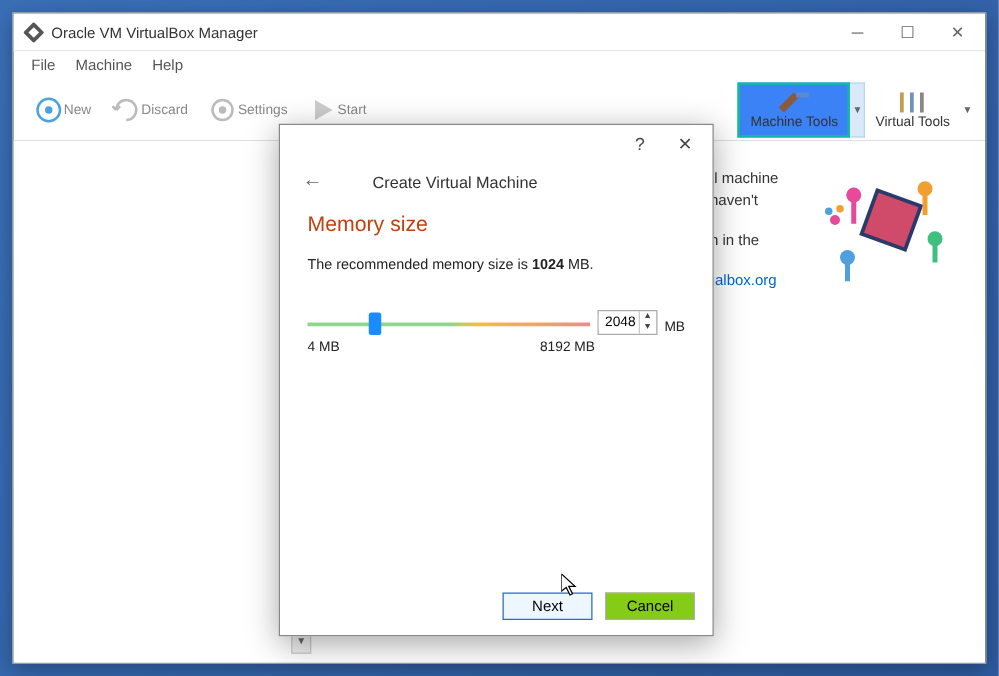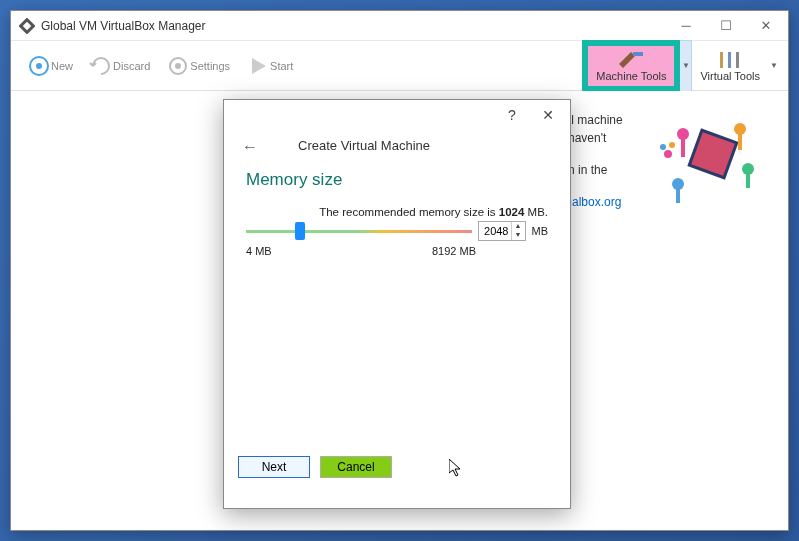--- a/index.html
+++ b/index.html
@@ -14,82 +14,87 @@
   .titlebar .win-btn { width: 40px; height: 28px; display: flex; align-items: center; justify-content: center; color: #666; font-size: 13px; cursor: default; }
   
   .menubar { height: 22px; display: flex; align-items: center; padding: 0 6px; font-size: 12px; color: #555; }
   .menubar .menu-item { padding: 2px 8px; cursor: default; }
   
   .toolbar { height: 50px; display: flex; align-items: center; padding: 2px 8px; border-bottom: 1px solid #e0e0e0; }
   .toolbar .tool-btn { display: flex; flex-direction: row; align-items: center; justify-content: center; padding: 2px 8px; color: #888; font-size: 11px; cursor: default; }
   .toolbar .tool-btn .ico { width: 24px; height: 24px; display: flex; align-items: center; justify-content: center; }
   .toolbar .spacer { flex: 1; }
   .toolbar .rtool { display: flex; flex-direction: column; align-items: center; padding: 4px 8px; font-size: 11px; color: #333; }
-  .toolbar .rtool.active { background: #f9a8d4; border: 6px solid #14b8a6; }
+  .toolbar .rtool.active { background: #3b82f6; border: 2px solid #14b8a6; }
   .toolbar .rtool .ico { width: 28px; height: 20px; display:flex; align-items:center; justify-content:center; }
   .toolbar .rtool-wrap { display:flex; align-items:stretch; }
   .toolbar .rtool-drop { width:12px; display:flex; align-items:center; justify-content:center; color:#666; font-size:8px; border:1px solid transparent; }
   .toolbar .rtool-wrap.active .rtool-drop { background:#d9e9f8; border-color:#b8d6f0; border-left:none; }
   
   .content { flex:1; display:flex; background:#fff; position:relative; }
   .welcome { position:absolute; right:22px; top:18px; width:200px; font-size:12px; color:#333; line-height:1.5; text-align:left; }
   .welcome .link { color:#0066cc; }
   .mascot { position:absolute; right:20px; top:8px; width:120px; height:120px; }
   
   .scrollbar-stub { position:absolute; left:222px; top:370px; width:16px; height:40px; border:1px solid #ccc; background:#f0f0f0; display:flex; flex-direction:column; }
   .scrollbar-stub div { flex:1; display:flex; align-items:center; justify-content:center; font-size:8px; color:#666; }
   
   .dialog { position:absolute; left:223px; top:99px; width:348px; height:410px; background:#fff; border:1px solid #888; box-shadow:0 6px 24px rgba(0,0,0,0.35); display:flex; flex-direction:column; }
   .dialog .dlg-top { height:30px; display:flex; align-items:center; justify-content:flex-end; padding:0 4px; }
   .dialog .dlg-top .dlg-btn { width:36px; height:26px; display:flex; align-items:center; justify-content:center; color:#444; font-size:14px; }
   .dialog .dlg-header { display:flex; align-items:center; padding:6px 18px 10px 18px; gap:12px; }
   .dialog .dlg-header .back { color:#666; font-size:16px; }
   .dialog .dlg-header .htitle { font-size:13px; color:#333;margin-left:28px; }
   .dialog .dlg-body { padding:6px 22px; flex:1; }
-  .dialog .section-title { color:#0f766e; font-size:17px; margin-bottom:16px; }
+  .dialog .section-title { color:#c2410c; font-size:17px; margin-bottom:16px; }
   .dialog .desc { font-size:11.5px; color:#222; line-height:1.45; margin-bottom:10px; }
-  .dialog .reco { font-size:11.5px; color:#222; margin-bottom:3px;text-align:right; }
+  .dialog .reco { font-size:11.5px; color:#222; margin-bottom:30px; }
   .dialog .reco b { font-weight:700; }
   
-  .slider-row { display:flex; align-items:center; gap:6px; }
+  .slider-row { display:flex; align-items:flex-end; gap:6px; }
   .slider-track { flex:1; height:18px; position:relative; }
   .slider-track .track-bg { position:absolute; top:8px; left:0; right:0; height:3px; background:linear-gradient(90deg,#8fd68f 0%, #8fd68f 50%, #f0c040 60%, #f08a8a 100%); }
   .slider-track .handle { position:absolute; top:0; width:10px; height:18px; background:#1a8cff; border-radius:2px; left:24%; transform:translateX(-50%); }
   .spin { width:48px; height:20px; border:1px solid #aaa; display:flex; align-items:center; }
   .spin input { border:none; width:32px; font-size:11px; text-align:right; padding-right:2px; outline:none; }
   .spin .arrows { width:14px; display:flex; flex-direction:column; font-size:7px; line-height:7px; color:#444; border-left:1px solid #ccc; }
   .spin .arrows span { text-align:center; height:9px; }
   .unit { font-size:11px; color:#222; }
   .range-labels { display:flex; justify-content:space-between; font-size:11px; color:#222; margin-top:4px; padding-right:72px; }
   
-  .dlg-footer { padding:10px 14px 30px; display:flex; gap:10px; }
+  .dlg-footer { padding:10px 14px 12px; display:flex; justify-content:flex-end; gap:10px; }
   .dlg-footer button { width:72px; height:22px; font-size:12px; background:#84cc16; border:1px solid #adadad; cursor:default; }
   .dlg-footer button.primary { border:1px solid #2a6bc7; background:#eef6ff; }
   
   .cursor { position:absolute; left:449px; top:459px; pointer-events:none; }
 </style>
 </head>
 <body>
 
 <div class="window">
   <div class="titlebar">
     <span class="app-icon">
       <svg viewBox="0 0 16 16">
           <rect x="2" y="2" width="12" height="12" fill="#555" transform="rotate(45 8 8)"></rect>
           <rect x="5" y="5" width="6" height="6" fill="#fff" transform="rotate(45 8 8)"></rect>
         </svg>
     </span>
-    <span class="title">Global VM VirtualBox Manager</span>
+    <span class="title">Oracle VM VirtualBox Manager</span>
     <div class="win-controls">
       <div class="win-btn">─</div>
       <div class="win-btn">☐</div>
       <div class="win-btn close">✕</div>
     </div>
   </div>
 
+  <div class="menubar">
+    <div class="menu-item">File</div>
+    <div class="menu-item">Machine</div>
+    <div class="menu-item">Help</div>
+  </div>
 
   <div class="toolbar">
     <div class="tool-btn">
       <span class="ico">
           <svg width="24" height="24">
             <circle cx="12" cy="12" r="9" fill="none" stroke="#4aa3e0" stroke-width="2"></circle>
             <circle cx="12" cy="12" r="3" fill="#4aa3e0"></circle>
           </svg>
         </span>
       <span>New</span>

